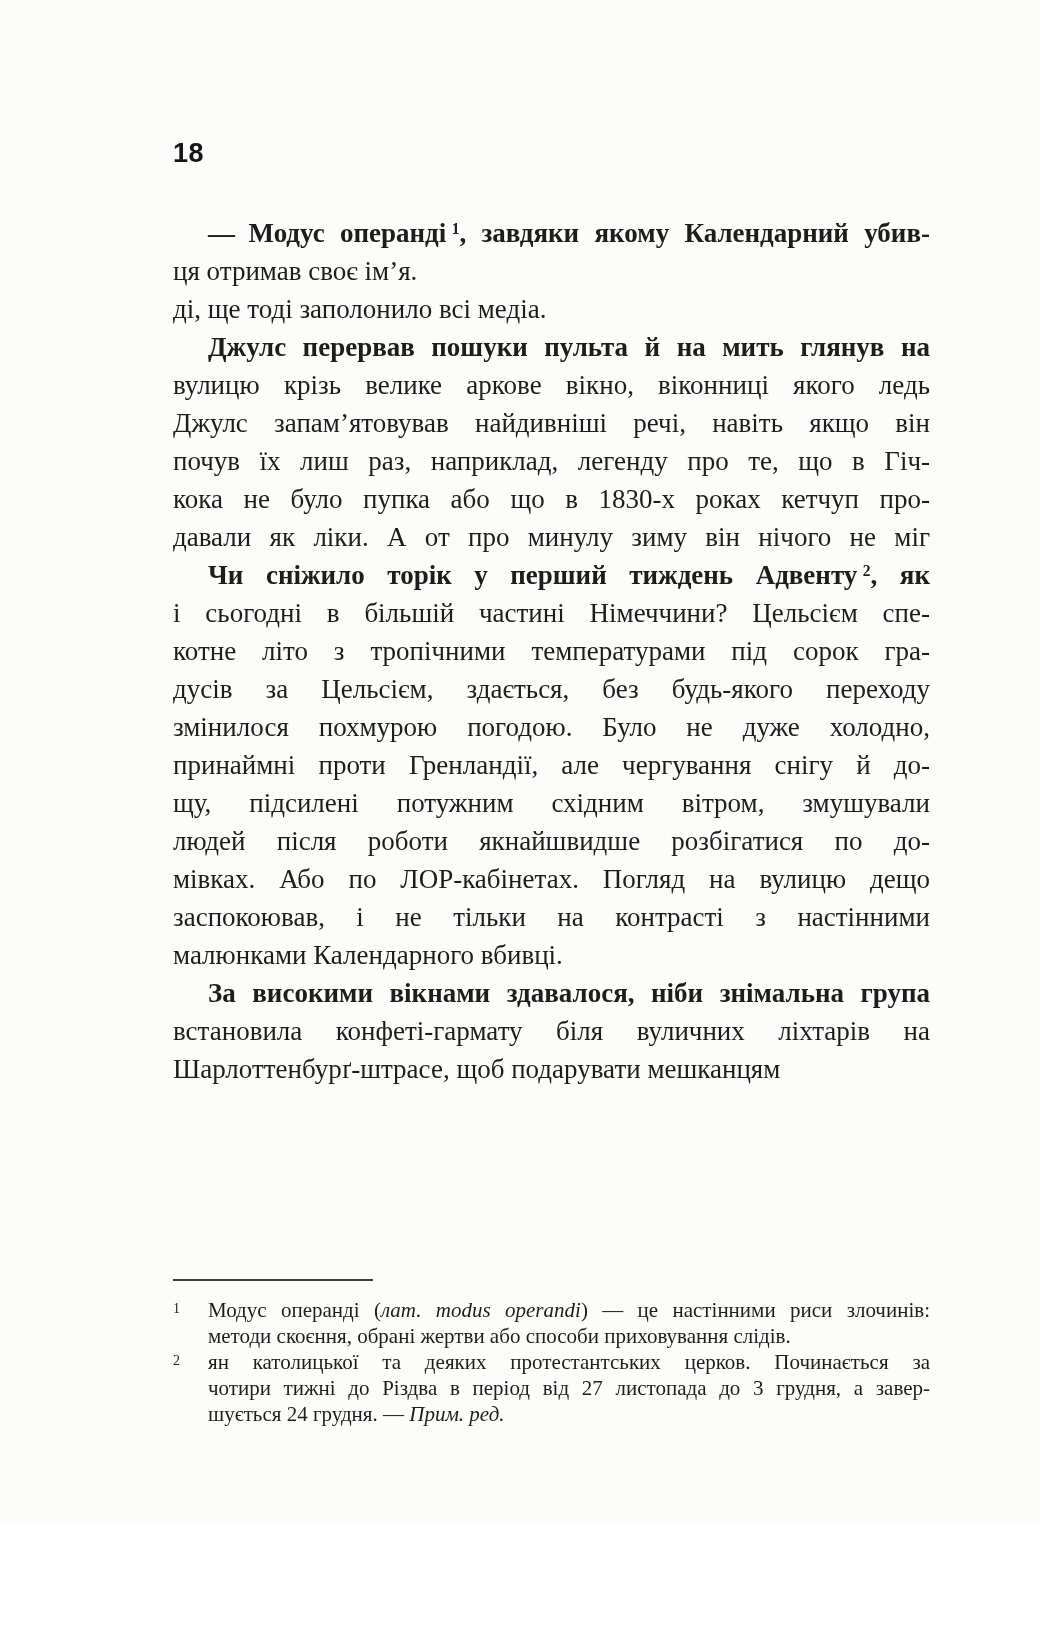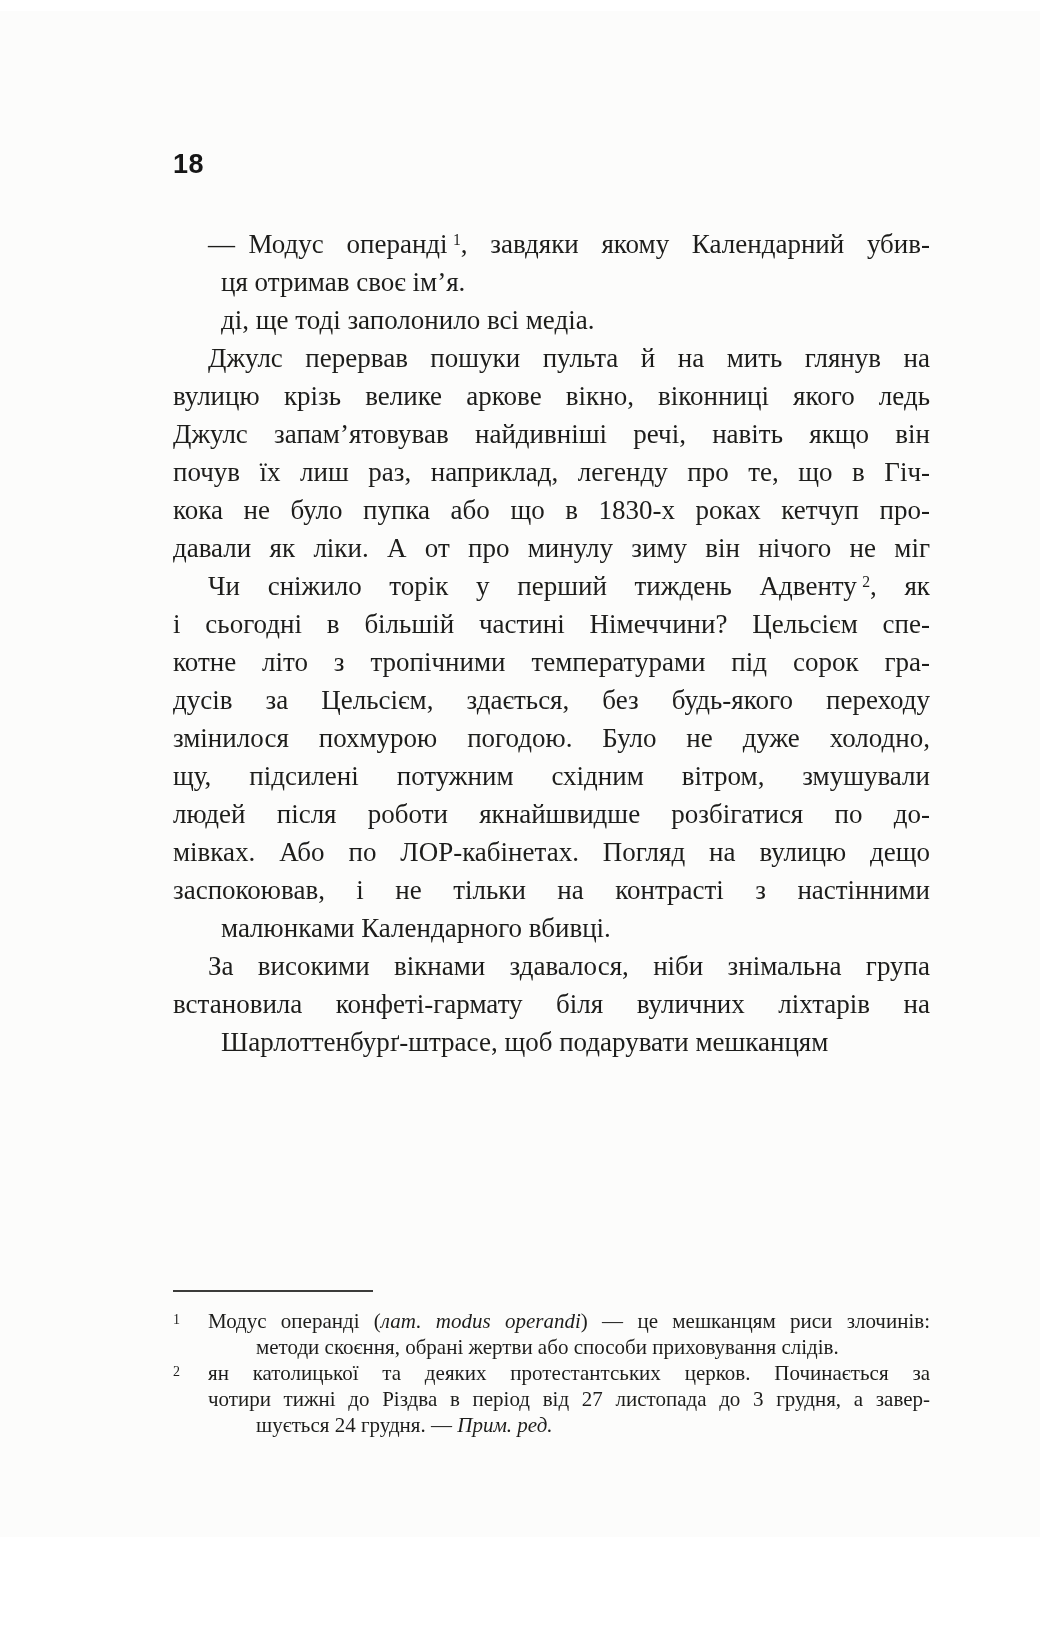--- a/index.html
+++ b/index.html
@@ -6,21 +6,21 @@
     margin: 0;
     padding: 0;
   }
   body {
     width: 1040px;
     height: 1630px;
     font-family: "Liberation Serif", "DejaVu Serif", serif;
   }
   .page {
     position: absolute;
-    left: 0; top: 11px;
+    left: 0; top: 0;
     width: 1040px;
     height: 1526px;
     background: #fcfcfb;
     color: #1d1d1b;
     overflow: hidden;
   }
   .page-number {
     position: absolute;
     left: 173px;
     top: 138px;
@@ -39,24 +39,24 @@
     line-height: 38px;
   }
   .line {
     text-align: justify;
     text-align-last: justify;
     text-justify: inter-word;
     white-space: normal;
   }
   .line.first {
     text-indent: 35px;
+    font-weight: bold;
   }
   .line.last {
     text-align-last: left;
-    margin-left: 48px;
   }
   .sup {
     font-size: 0.58em;
     line-height: 0;
     position: relative;
     top: -0.48em;
   }
   .it {
     font-style: italic;
   }
@@ -107,37 +107,38 @@
         <div class="line"><span>почув їх лиш раз, наприклад, легенду про те, що в Гіч-</span></div>
         <div class="line"><span>кока не було пупка або що в 1830-х роках кетчуп про-</span></div>
         <div class="line"><span>давали як ліки. А от про минулу зиму він нічого не міг</span></div>
       </div>
       <div>
         <div class="line first"><span>Чи сніжило торік у перший тиждень Адвенту </span><span class="sup">2</span><span>, як</span></div>
         <div class="line"><span>і сьогодні в більшій частині Німеччини? Цельсієм спе-</span></div>
         <div class="line"><span>котне літо з тропічними температурами під сорок гра-</span></div>
         <div class="line"><span>дусів за Цельсієм, здається, без будь-якого переходу</span></div>
         <div class="line"><span>змінилося похмурою погодою. Було не дуже холодно,</span></div>
+        <div class="line"><span>принаймні проти Гренландії, але чергування снігу й до-</span></div>
         <div class="line"><span>щу, підсилені потужним східним вітром, змушували</span></div>
         <div class="line"><span>людей після роботи якнайшвидше розбігатися по до-</span></div>
         <div class="line"><span>мівках. Або по ЛОР-кабінетах. Погляд на вулицю дещо</span></div>
         <div class="line"><span>заспокоював, і не тільки на контрасті з настінними</span></div>
         <div class="line last"><span>малюнками Календарного вбивці.</span></div>
       </div>
       <div>
         <div class="line first"><span>За високими вікнами здавалося, ніби знімальна група</span></div>
         <div class="line"><span>встановила конфеті-гармату біля вуличних ліхтарів на</span></div>
         <div class="line last"><span>Шарлоттенбурґ-штрасе, щоб подарувати мешканцям</span></div>
       </div>
     </main>
   <div class="footnote-sep" style="border-top-color: rgb(60, 60, 58);"></div>
   <section class="footnotes">
       <div class="footnote">
         <span class="fn-marker">1</span>
-        <div class="line"><span>Модус операнді (</span><span class="it">лат. modus operandi</span><span>) — це мешканцям риси злочинів:</span></div>
+        <div class="line"><span>Модус операнді (</span><span class="it">лат. modus operandi</span><span>) — це настінними риси злочинів:</span></div>
         <div class="line last"><span>методи скоєння, обрані жертви або способи приховування слідів.</span></div>
       </div>
       <div class="footnote">
         <span class="fn-marker">2</span>
         <div class="line"><span>ян католицької та деяких протестантських церков. Починається за</span></div>
         <div class="line"><span>чотири тижні до Різдва в період від 27 листопада до 3 грудня, а завер-</span></div>
         <div class="line last"><span>шується 24 грудня. — </span><span class="it">Прим. ред.</span></div>
       </div>
     </section>
 </div>

